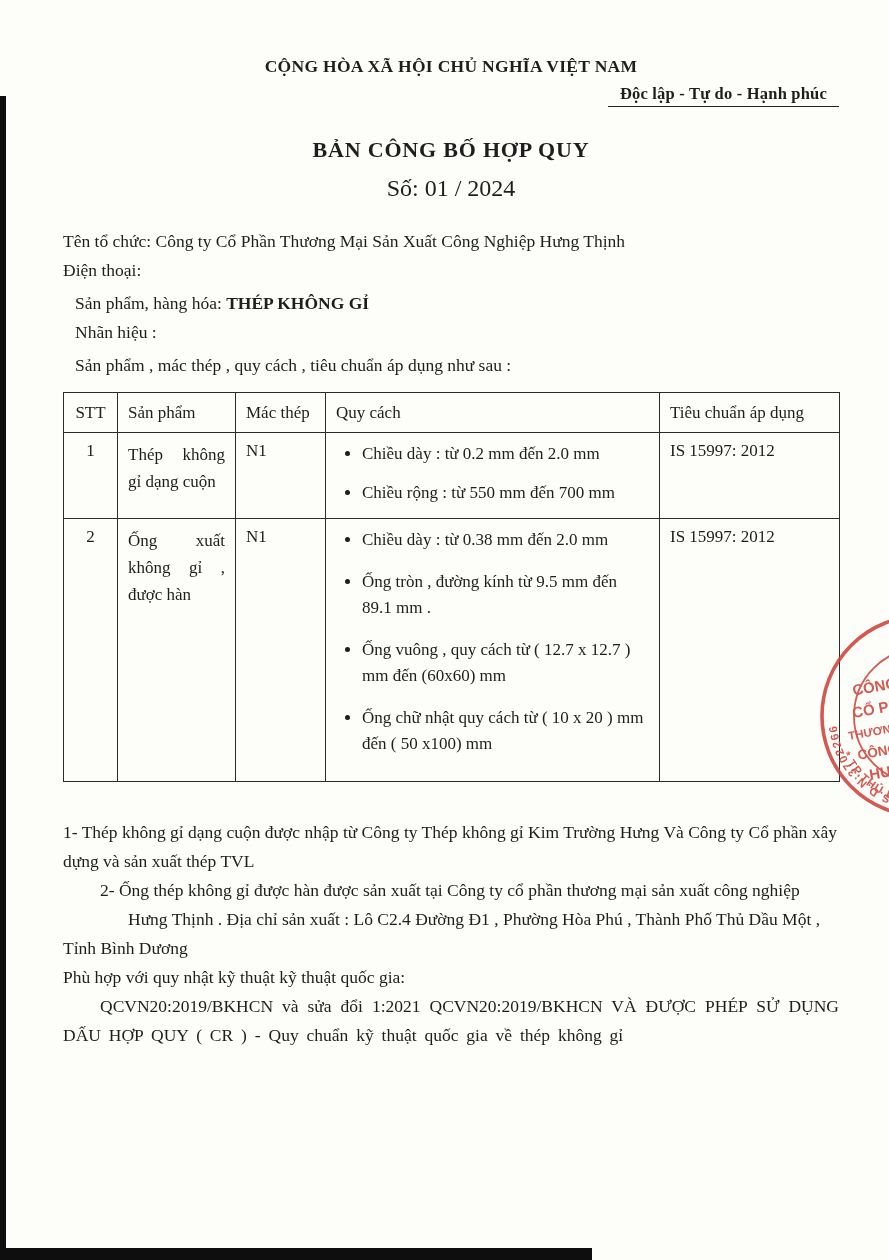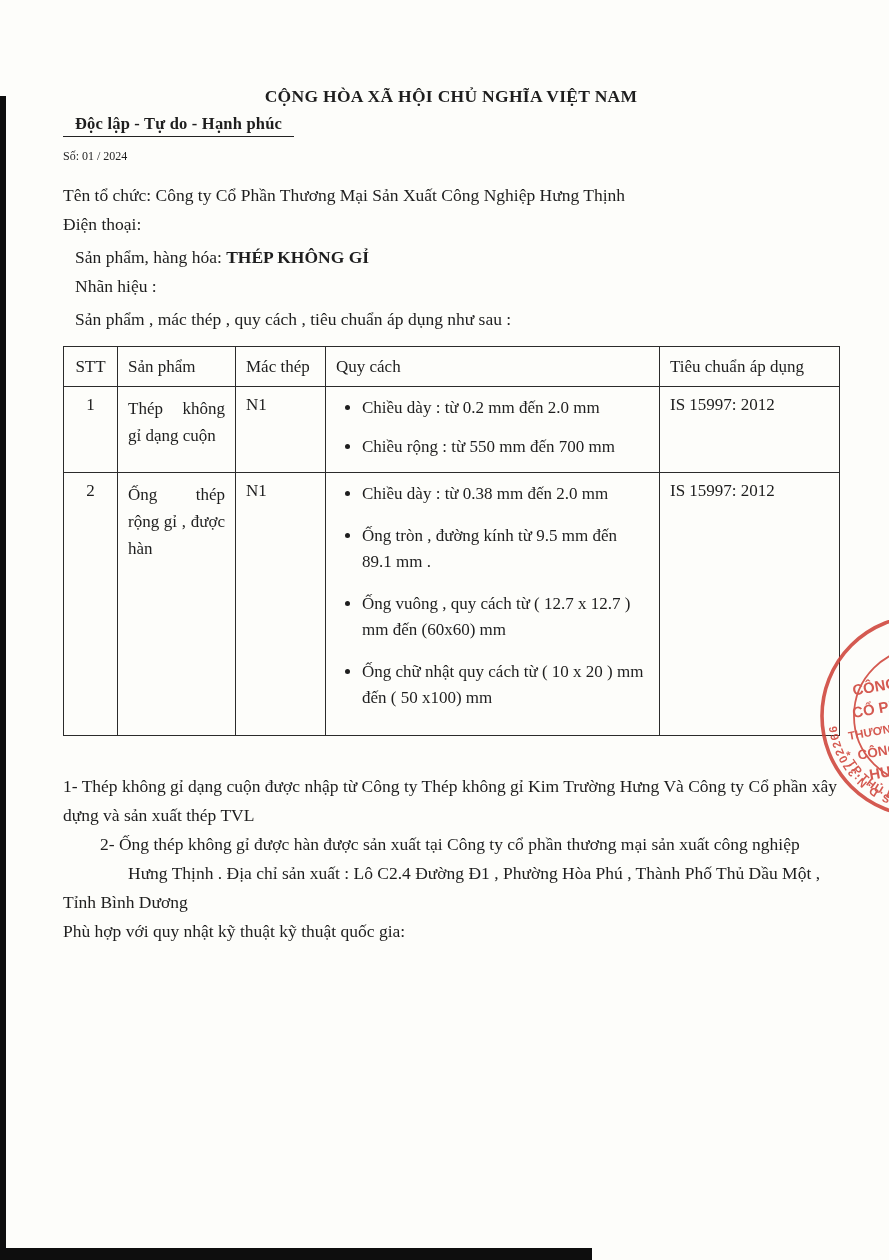--- a/index.html
+++ b/index.html
@@ -9,30 +9,30 @@
     background:#fdfdfa; overflow:hidden;
     font-family:"Liberation Serif","DejaVu Serif",serif;
     color:#1e1e1e;
   }
   
   .edge-left   { position:absolute; left:0; top:96px;  width:6px;  height:1164px; background:#0e0e0e; }
   .edge-bottom { position:absolute; left:0; top:1248px; width:592px; height:12px;  background:#0e0e0e; }
 
   .content { position:absolute; left:63px; top:56px; width:776px; }
 
-  .nat-header { text-align:center;margin-top:30px; }
+  .nat-header { text-align:center; }
   .nh1 { font-weight:bold; font-size:17.5px; letter-spacing:.3px; }
-  .nh2-wrap { text-align:left; margin-top:7px; }
+  .nh2-wrap { text-align:right; margin-top:7px; }
   .nh2 { display:inline-block; font-weight:bold; font-size:16.5px;
          border-bottom:1.7px solid #222; padding:0 12px 2px; letter-spacing:.2px; }
 
   .title  { margin-top:30px; text-align:center; font-weight:bold; font-size:22px; letter-spacing:.8px; }
-  .doc-no { margin-top:12px; font-size:12px; }
+  .doc-no { margin-top:12px; text-align:center; font-size:24px; }
 
-  .info { margin-top:17px; font-size:17.5px; line-height:29px; }
+  .info { margin-top:25px; font-size:17.5px; line-height:29px; }
   .info p { margin:0; }
   .info p.indent { padding-left:12px; }
   .info p.gap { margin-top:4px; }
   .bold { font-weight:bold; }
 
   table.spec {
     margin-top:12px; width:776px; border-collapse:collapse; table-layout:fixed;
     font-size:17px;
     padding-left:44px;
   }
@@ -73,20 +73,21 @@
 
   <div class="content">
 
     <div class="nat-header">
       <div class="nh1">CỘNG HÒA XÃ HỘI CHỦ NGHĨA VIỆT NAM</div>
       <div class="nh2-wrap">
         <span class="nh2">Độc lập - Tự do - Hạnh phúc</span>
       </div>
     </div>
 
+    <div class="title">BẢN CÔNG BỐ HỢP QUY</div>
     <div class="doc-no">Số: 01 / 2024</div>
 
     <div class="info">
       <p>Tên tổ chức: Công ty Cổ Phần Thương Mại Sản Xuất Công Nghiệp Hưng Thịnh</p>
       <p>Điện thoại:</p>
       <p class="indent gap"><span>Sản phẩm, hàng hóa: </span><span class="bold">THÉP KHÔNG GỈ</span></p>
       <p class="indent">Nhãn hiệu :</p>
       <p class="indent gap">Sản phẩm , mác thép , quy cách , tiêu chuẩn áp dụng như sau :</p>
     </div>
 
@@ -115,40 +116,41 @@
           <td class="specs">
             <ul>
               <li>Chiều dày : từ 0.2 mm đến 2.0 mm</li>
               <li>Chiều rộng : từ 550 mm đến 700 mm</li>
             </ul>
           </td>
           <td class="std">IS 15997: 2012</td>
         </tr>
         <tr class="r2">
           <td class="stt">2</td>
-          <td class="prod">Ống thép rộng gỉ , được hàn</td>
+          <td class="prod">Ống xuất không gỉ , được hàn</td>
           <td class="grade">N1</td>
           <td class="specs">
             <ul>
               <li>Chiều dày : từ 0.38 mm đến 2.0 mm</li>
               <li>Ống tròn , đường kính từ 9.5 mm đến 89.1 mm .</li>
               <li>Ống vuông , quy cách từ ( 12.7 x 12.7 ) mm đến (60x60) mm</li>
               <li>Ống chữ nhật quy cách từ ( 10 x 20 ) mm đến ( 50 x100) mm</li>
             </ul>
           </td>
           <td class="std">IS 15997: 2012</td>
         </tr>
       </tbody>
     </table>
 
     <div class="notes">
       <p class="n1">1-  Thép không gỉ dạng cuộn được nhập từ Công ty Thép không gỉ Kim Trường Hưng Và Công ty Cổ phần xây dựng và sản xuất thép TVL</p>
       <p class="n2">2-  Ống thép không gỉ được hàn được sản xuất tại Công ty cổ phần thương mại sản xuất công nghiệp Hưng Thịnh . Địa chỉ sản xuất : Lô C2.4 Đường Đ1 , Phường Hòa Phú , Thành Phố Thủ Dầu Một ,</p>
       <p class="n3">Tỉnh Bình Dương</p>
       <p class="n4">Phù hợp với quy nhật kỹ thuật kỹ thuật quốc gia:</p>
+      <p class="n5">QCVN20:2019/BKHCN và sửa đổi 1:2021 QCVN20:2019/BKHCN VÀ ĐƯỢC PHÉP SỬ DỤNG DẤU HỢP QUY ( CR ) -  Quy chuẩn kỹ thuật quốc gia về thép không gỉ</p>
     </div>
 
   </div>
 
   <svg class="stamp" width="220" height="220" viewBox="0 0 220 220">
     <g opacity="0.87">
       <circle cx="110" cy="110" r="100" fill="none" stroke="#cf4238" stroke-width="3.6"></circle>
       <circle cx="110" cy="110" r="68" fill="none" stroke="#cf4238" stroke-width="1.8"></circle>
       <defs>
         <path id="arcL" d="M 110,196 A 86,86 0 0 1 110,24" fill="none"></path>

